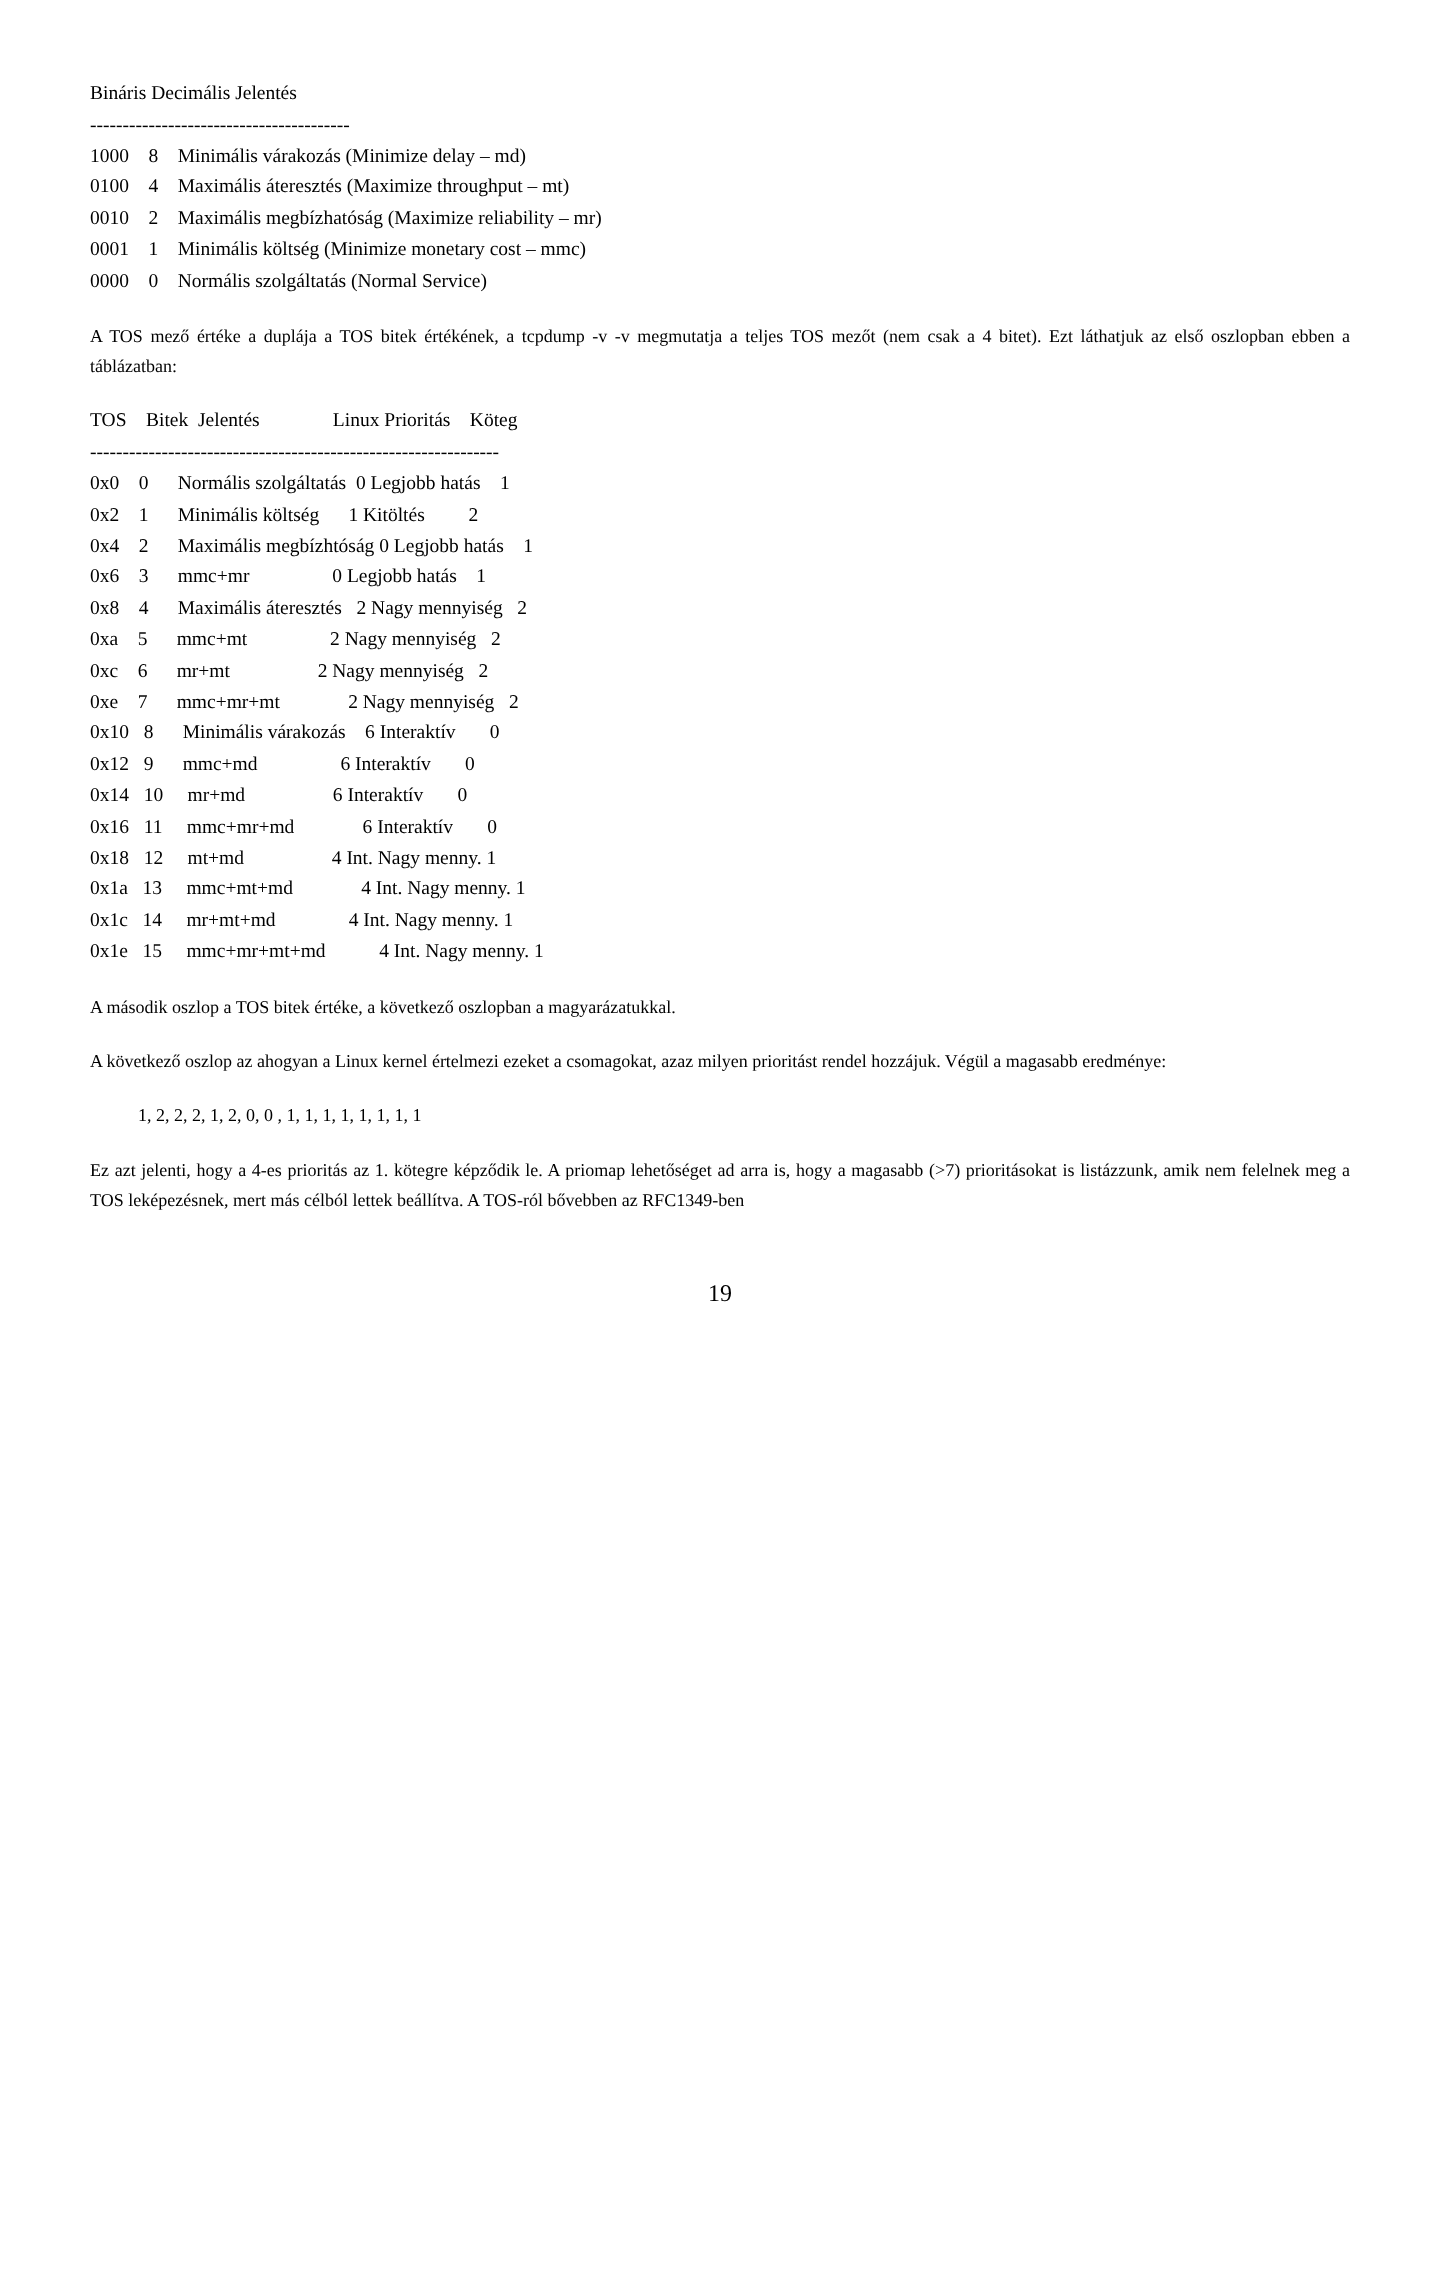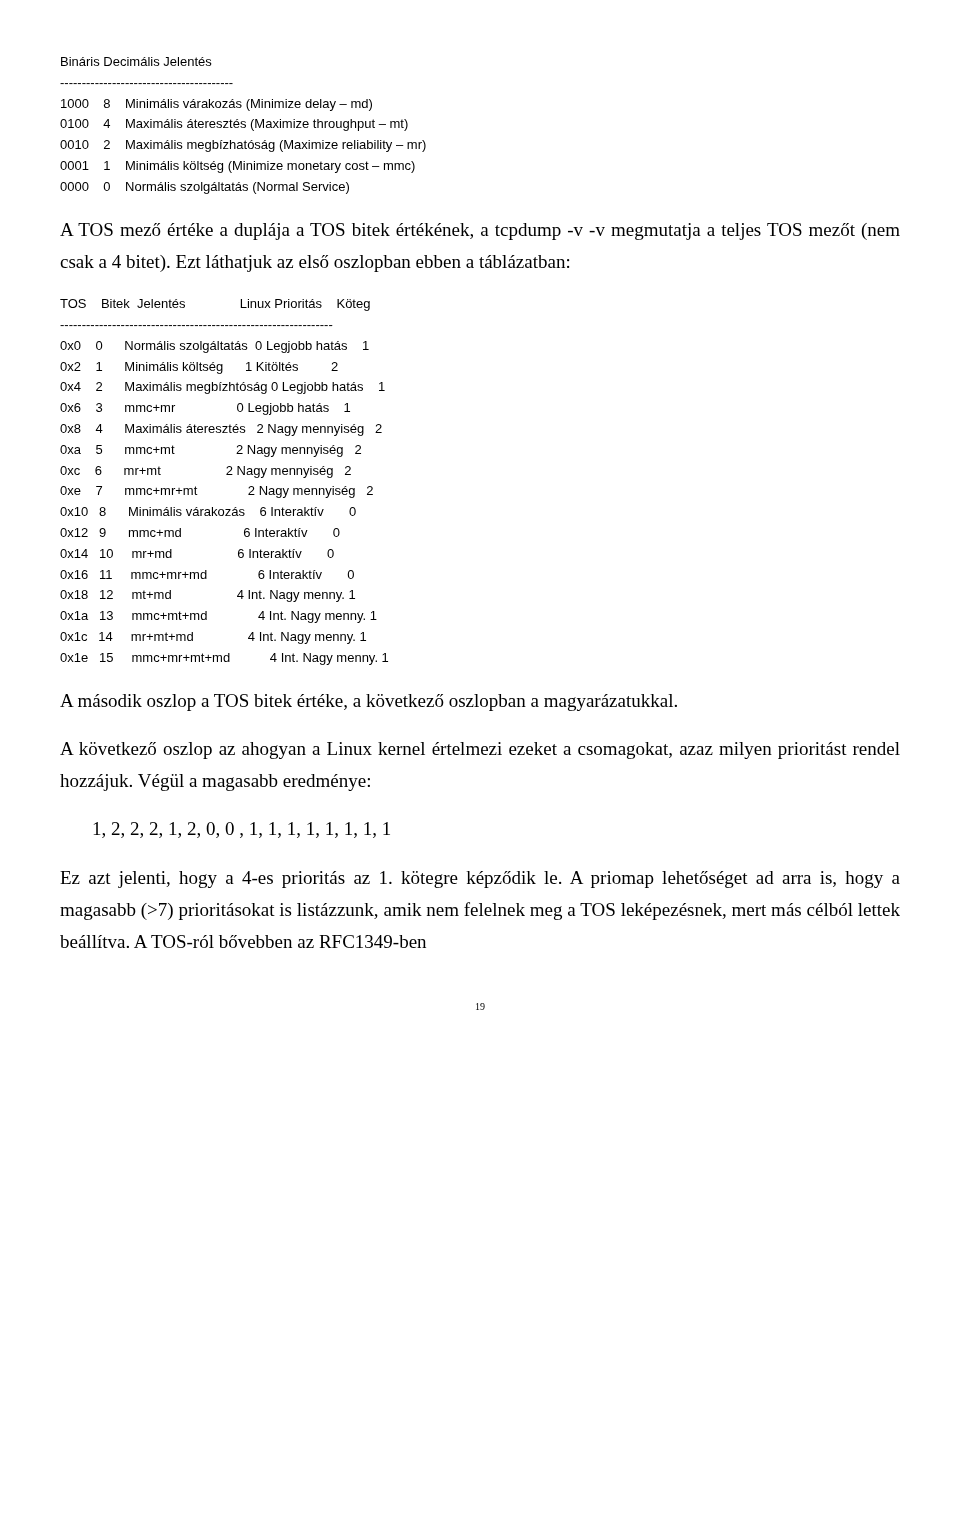--- a/index.html
+++ b/index.html
@@ -7,38 +7,38 @@
       background: #fff;
       color: #000;
       font-family: Georgia, 'Times New Roman', serif;
       font-size: 15px;
       line-height: 1.5;
       padding: 40px 60px;
       max-width: 960px;
       margin: 0 auto;
     }
     .code-block {
-      font-family: Liberation Sans, sans-serif;
+      font-family: Liberation Serif, serif;
       font-size: 13px;
       line-height: 1.6;
       margin: 12px 0;
       white-space: pre;
     }
     .prose {
       font-family: Georgia, 'Times New Roman', serif;
-      font-size: 19px;
+      font-size: 12px;
       line-height: 1.7;
       margin: 16px 0;
       text-align: justify;
     }
     .page-number {
       text-align: center;
       margin-top: 40px;
       font-family: Georgia, 'Times New Roman', serif;
-      font-size: 10px;
+      font-size: 16px;
     }
     .indent {
       margin-left: 32px;
     }
   </style>
 </head>
 <body>
 
 <div class="code-block">Bináris Decimális Jelentés
 ----------------------------------------

